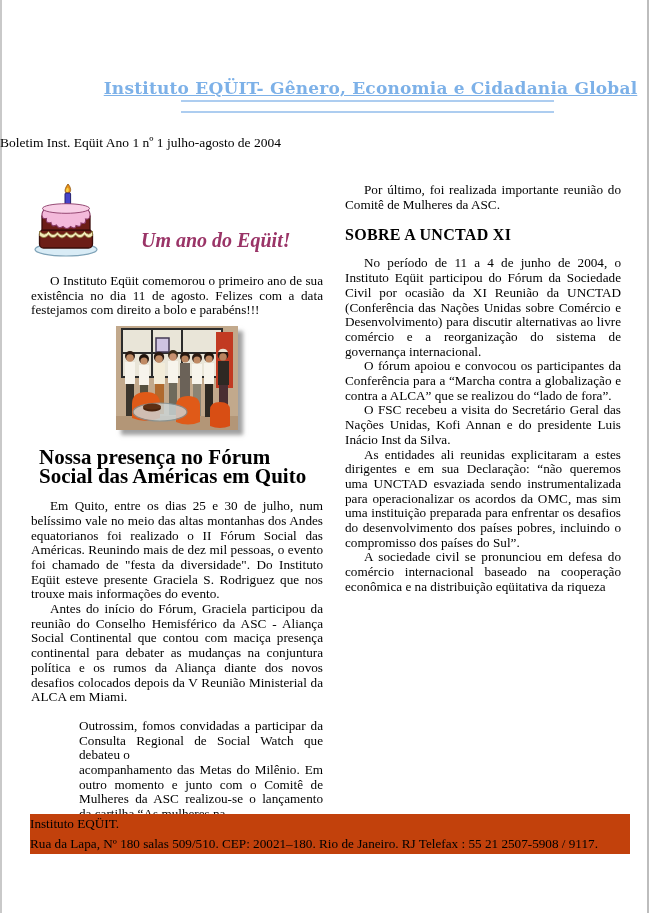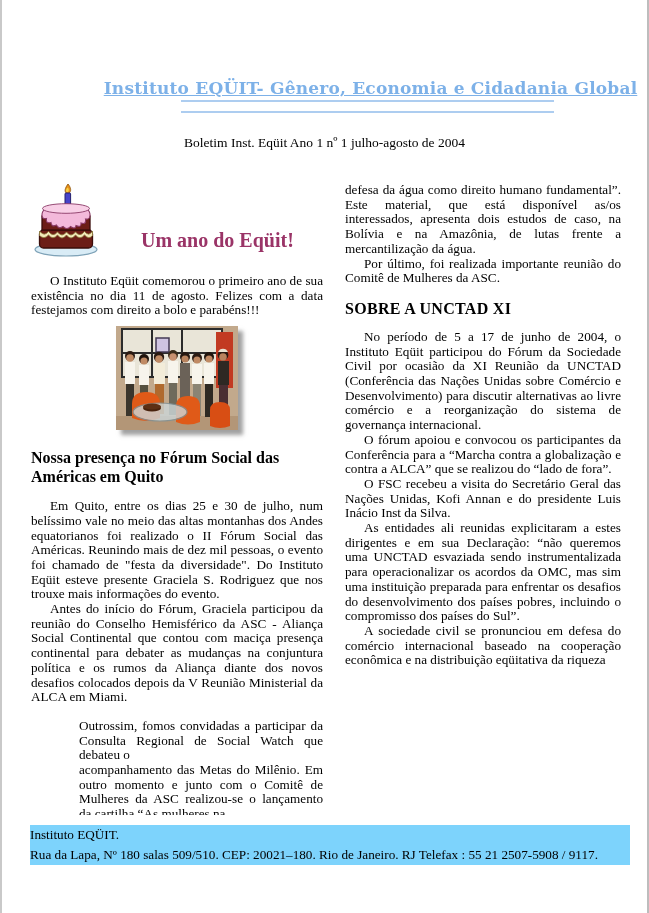--- a/index.html
+++ b/index.html
@@ -14,21 +14,21 @@
   
   .masthead{
     position:absolute;top:78px;left:92px;width:557px;text-align:center;
     font-family:"DejaVu Serif", serif;font-weight:bold;font-size:17px;
     letter-spacing:0.2px;color:#7db1e8;white-space:nowrap;text-decoration:underline;
   }
   .rule{position:absolute;left:181px;width:373px;height:2px;background:#adcdf0;}
   .rule.r1{top:100px;}
   .rule.r2{top:111px;}
   .issue-line{
-    position:absolute;top:135px;left:0;width:649px;text-align:center;
+    position:absolute;top:135px;left:0;width:649px;text-align:left;
     font-size:13.5px;color:#000;
   }
   
   .columns{
     position:absolute;top:183px;left:31px;display:flex;gap:22px;
     height:632px;overflow:hidden;
   }
   .col-left{width:292px;}
   .col-right{width:276px;}
   .p{
@@ -37,36 +37,37 @@
   }
   .p.no-indent{text-indent:0;}
   .p.preline{white-space:pre-line;}
   .p.space-above{margin-top:14px;margin-left:48px;}
   
   .cake-row{display:flex;align-items:flex-end;margin-bottom:16px;}
   .cake-img{width:70px;height:75px;flex:0 0 auto;}
   .anniv-heading{
     font-size:20px;font-weight:bold;color:#9a3467;margin:0 0 6px 40px;
     white-space:nowrap;
+    font-style:italic;
   }
   
   .photo-wrap{
     width:122px;height:104px;margin:8px auto 18px auto;
     box-shadow:5px 5px 4px rgba(110,110,110,0.65);
   }
   .section-heading{
-    font-size:16px;font-weight:bold;line-height:19px;margin:0 0 13px 0;
+    font-size:21px;font-weight:bold;line-height:19px;margin:0 0 13px 8px;
   }
   .unctad-heading{
     font-size:16px;font-weight:bold;margin:14px 0 12px 0;letter-spacing:0.3px;
   }
   
   .footer{
     position:absolute;left:30px;top:814px;width:600px;
-    font-size:13.2px;line-height:20px;background:#7dd3fc;margin-top:11px;
+    font-size:13.2px;line-height:20px;background:#c2410c;
   }
   .footer div{white-space:nowrap;}
 </style>
 </head>
 <body>
 
 <div class="page-frame"></div>
 
 <div class="masthead">Instituto EQÜIT- Gênero, Economia e Cidadania Global</div>
 <div class="rule r1"></div>
@@ -183,26 +184,25 @@
 
     <h3 class="section-heading">Nossa presença no Fórum Social das Américas em Quito</h3>
 
     <p class="p">Em Quito, entre os dias 25 e 30 de julho, num belíssimo vale no meio das altas montanhas dos Andes equatorianos foi realizado o II Fórum Social das Américas. Reunindo mais de dez mil pessoas, o evento foi chamado de "festa da diversidade". Do Instituto Eqüit esteve presente Graciela S. Rodriguez que nos trouxe mais informações do evento.</p>
     <p class="p">Antes do início do Fórum, Graciela participou da reunião do Conselho Hemisférico da ASC - Aliança Social Continental que contou com maciça presença continental para debater as mudanças na conjuntura política e os rumos da Aliança diante dos novos desafios colocados depois da V Reunião Ministerial da ALCA em Miami.</p>
     <p class="p no-indent preline space-above">Outrossim, fomos convidadas a participar da Consulta Regional de Social Watch que debateu o
 acompanhamento das Metas do Milênio. Em outro momento e junto com o Comitê de Mulheres da ASC realizou-se o lançamento da cartilha “As mulheres na</p>
   </div>
 
   <div class="col-right">
-    <p class="p no-indent">defesa da água como direito humano fundamental”. Este material, que está disponível as/os interessados, apresenta dois estudos de caso, na Bolívia e na Amazônia, de lutas frente a mercantilização da água.</p>
     <p class="p">Por último, foi realizada importante reunião do Comitê de Mulheres da ASC.</p>
 
     <h3 class="unctad-heading">SOBRE A UNCTAD XI</h3>
 
-    <p class="p">No período de 5 a 17 de junho de 2004, o Instituto Eqüit participou do Fórum da Sociedade Civil por ocasião da XI Reunião da UNCTAD (Conferência das Nações Unidas sobre Comércio e Desenvolvimento) para discutir alternativas ao livre comércio e a reorganização do sistema de governança internacional.</p>
+    <p class="p">No período de 11 a 4 de junho de 2004, o Instituto Eqüit participou do Fórum da Sociedade Civil por ocasião da XI Reunião da UNCTAD (Conferência das Nações Unidas sobre Comércio e Desenvolvimento) para discutir alternativas ao livre comércio e a reorganização do sistema de governança internacional.</p>
     <p class="p">O fórum apoiou e convocou os participantes da Conferência para a “Marcha contra a globalização e contra a ALCA” que se realizou do “lado de fora”.</p>
     <p class="p">O FSC recebeu a visita do Secretário Geral das Nações Unidas, Kofi Annan e do presidente Luis Inácio Inst da Silva.</p>
     <p class="p">As entidades ali reunidas explicitaram a estes dirigentes e em sua Declaração: “não queremos uma UNCTAD esvaziada sendo instrumentalizada para operacionalizar os acordos da OMC, mas sim uma instituição preparada para enfrentar os desafios do desenvolvimento dos países pobres, incluindo o compromisso dos países do Sul”.</p>
     <p class="p">A sociedade civil se pronunciou em defesa do comércio internacional baseado na cooperação econômica e na distribuição eqüitativa da riqueza</p>
   </div>
 </div>
 
 <div class="footer">
   <div>Instituto EQÜIT.</div>
   <div>Rua da Lapa, Nº 180 salas 509/510.  CEP: 20021–180. Rio de Janeiro. RJ Telefax : 55 21 2507-5908 / 9117.</div>

